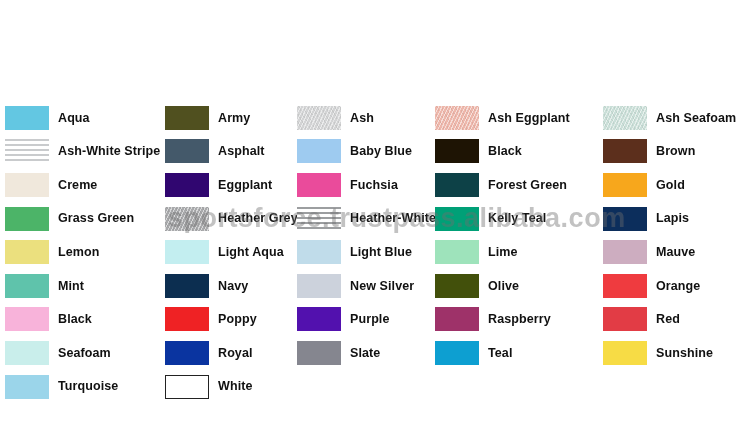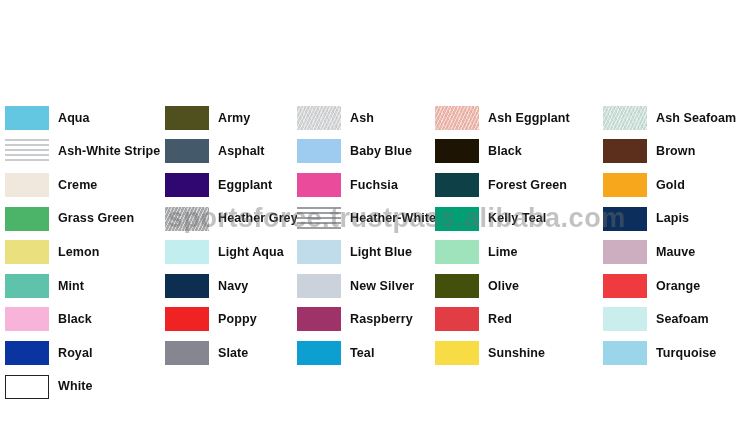--- a/index.html
+++ b/index.html
@@ -242,20 +242,24 @@
       </div>
       <div class="swatch-cell">
         <div class="swatch-chip" style="background-color: rgb(248, 179, 218);"></div>
         <div class="swatch-label">Black</div>
       </div>
       <div class="swatch-cell">
         <div class="swatch-chip" style="background-color: rgb(239, 34, 36);"></div>
         <div class="swatch-label">Poppy</div>
       </div>
       <div class="swatch-cell">
+        <div class="swatch-chip" style="background-color: rgb(82, 17, 174);"></div>
+        <div class="swatch-label">Purple</div>
+      </div>
+      <div class="swatch-cell">
         <div class="swatch-chip" style="background-color: rgb(158, 50, 105);"></div>
         <div class="swatch-label">Raspberry</div>
       </div>
       <div class="swatch-cell">
         <div class="swatch-chip" style="background-color: rgb(226, 60, 69);"></div>
         <div class="swatch-label">Red</div>
       </div>
       <div class="swatch-cell">
         <div class="swatch-chip" style="background-color: rgb(201, 238, 235);"></div>
         <div class="swatch-label">Seafoam</div>

